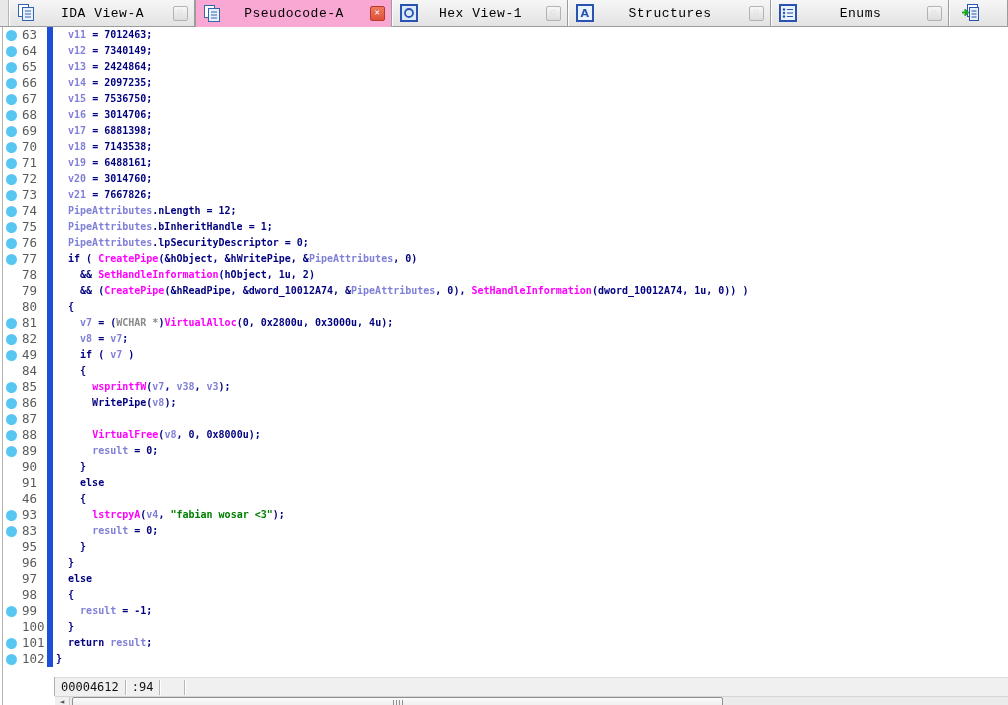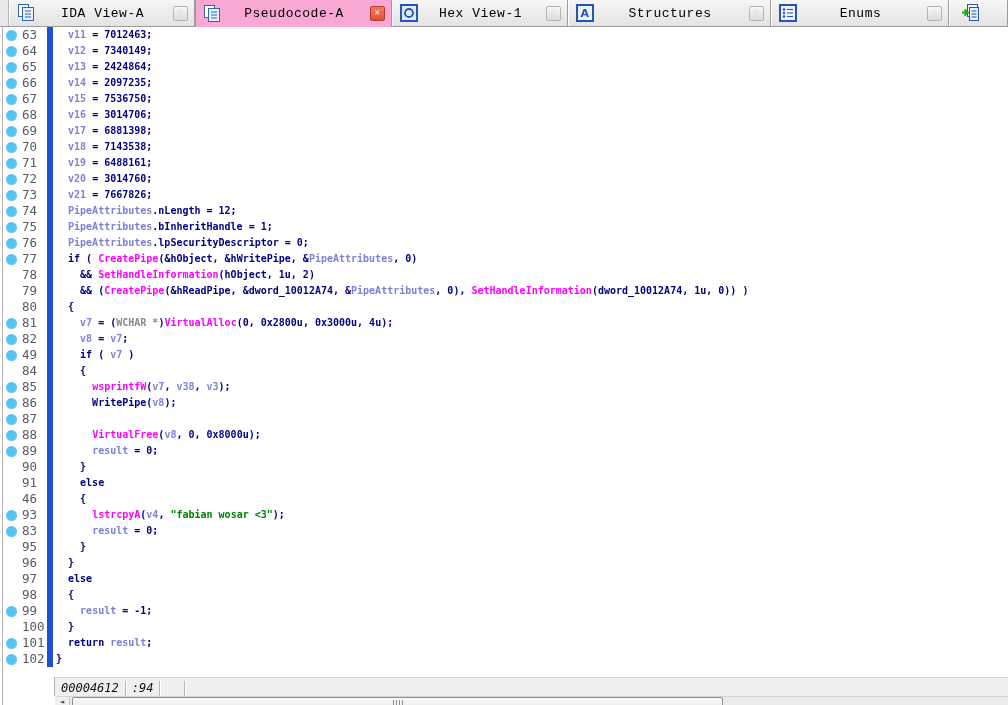--- a/index.html
+++ b/index.html
@@ -56,21 +56,21 @@
   .c-k{color:#000080;}
   .c-v{color:#8080d8;}
   .c-m{color:#ff00ff;}
   .c-t{color:#8a8a8a;text-align:center;}
   .c-s{color:#008000;}
   
   .statusrow{position:absolute;left:0;top:677px;width:1008px;height:19px;display:flex;}
   .status-spacer{width:55px;flex:none;background:#ffffff;border-right:1px solid #b0b0b0;box-sizing:border-box;}
   .statusbar{
     flex:1;background:#f0f0f0;border-top:1px solid #dadada;
-    display:flex;align-items:flex-end;font-size:12px;color:#111;font-style:italic;
+    display:flex;align-items:center;font-size:12px;color:#111;
   }
   .statuscell{padding:0 6px;border-right:1px solid #b6b6b6;box-shadow:1px 0 0 #ffffff;height:15px;line-height:15px;}
   .statuscell.empty{width:12px;}
   
   .scrollrow{position:absolute;left:0;top:696px;width:1008px;height:9px;display:flex;}
   .scroll-spacer{width:55px;flex:none;background:#ffffff;}
   .hscroll{flex:1;position:relative;background:#ebebeb;border-top:1px solid #d5d5d5;}
   .harrow{
     position:absolute;left:0;top:0;width:14px;height:14px;
     font-size:8px;color:#555;display:flex;align-items:flex-start;justify-content:center;

